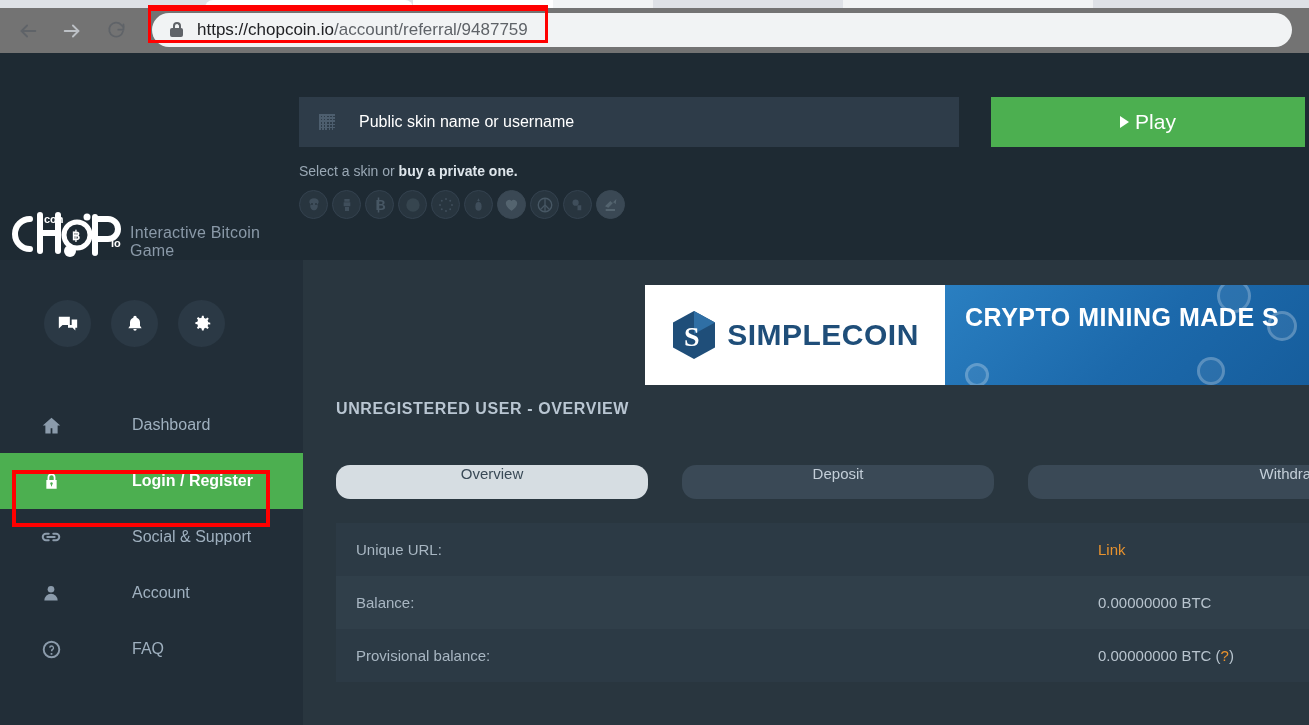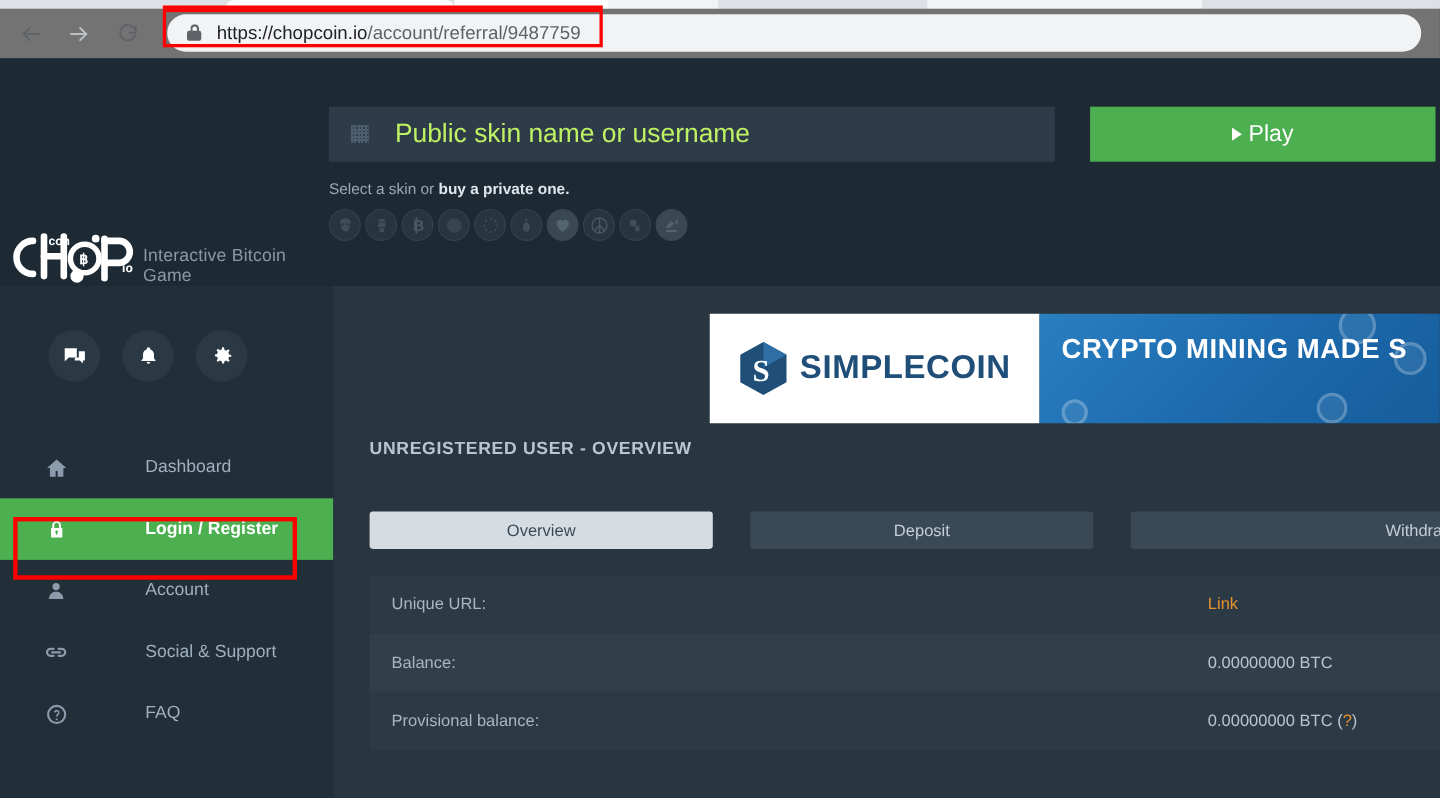--- a/index.html
+++ b/index.html
@@ -72,21 +72,21 @@
   .skin-input {
     width: 660px; height: 50px; background: #2e3c49;
     display: flex; align-items: center; padding-left: 20px;
   }
   .skin-grid-icon { width: 16px; height: 16px; margin-right: 24px; flex: none;
     background:
       repeating-linear-gradient(to right, #4f6070 0 1.6px, transparent 1.6px 3.2px),
       repeating-linear-gradient(to bottom, #4f6070 0 1.6px, transparent 1.6px 3.2px);
     opacity: .95;
   }
-  .skin-placeholder { font-size: 24px; color: #bef264; }
+  .skin-placeholder { font-size: 16px; color: #ffffff; }
   .skin-hint { margin-top: 16px; font-size: 14px; color: #9aa8b5; }
   .skin-hint b { color: #dfe6ec; }
   .skin-list { margin-top: 11px; display: flex; gap: 4px; }
   .skin-dot { width: 29px; height: 29px; border-radius: 50%; border: 1px solid #34424f;
     background: #28353f; display: flex; align-items: center; justify-content: center;
     color: #3c4b58; font-size: 15px; line-height: 1; overflow: hidden; }
   .skin-dot.filled { background: #3a4854; border-color: #3a4854; color: #4e5d6a; }
   .skin-dot svg { display: block; }
 
   .play-btn {
@@ -138,22 +138,22 @@
     white-space: nowrap; }
   .banner-sub { margin-top: 5px; font-size: 13.5px; color: #eaf3fb; line-height: 1.35;
     white-space: nowrap; }
   .coin { position: absolute; border-radius: 50%; border: 3px solid rgba(255,255,255,.22);
     background: rgba(255,255,255,.08); }
 
   .page-title { position: absolute; left: 33px; top: 140px; font-size: 16px; font-weight: bold;
     color: #b9c6d2; letter-spacing: .6px; }
 
   .tabs { position: absolute; left: 33px; top: 205px; width: 1006px; display: flex; gap: 34px; }
-  .tab { height: 34px; display: flex; align-items: center; justify-content: center;
-    font-size: 15px; border-radius: 3px; }
+  .tab { height: 34px; display: flex; align-items: flex-start; justify-content: center;
+    font-size: 15px; border-radius: 14px; }
   .tab.w1 { width: 345px; }
   .tab.w2 { width: 345px; }
   .tab.w3 { width: 345px; justify-content: flex-end; padding-right: 20px; }
   .tab.active { background: #d6dde2; color: #3a4a57; }
   .tab.inactive { background: #3a4956; color: #c3ced8; }
 
   .rows { position: absolute; left: 33px; top: 263px; width: 1006px; }
   .row { height: 53px; display: flex; align-items: center; padding: 0 20px;
     font-size: 15px; color: #a8b6c2; }
   .row.odd { background: #2c3a45; }
@@ -349,36 +349,36 @@
     <div class="nav-item active">
       <span class="nav-icon">
         <svg width="19" height="21" viewBox="0 0 24 24" fill="currentColor">
             <path d="M7 10V7a5 5 0 0 1 10 0v3h1.5v11h-13V10zm2.2 0h5.6V7a2.8 2.8 0 0 0-5.6 0zM12 13a1.6 1.6 0 0 0-.6 3.1V18h1.2v-1.9A1.6 1.6 0 0 0 12 13z"></path>
           </svg>
       </span>
       <span>Login / Register</span>
     </div>
     <div class="nav-item">
       <span class="nav-icon">
-        <svg width="20" height="20" viewBox="0 0 24 24" fill="currentColor">
-            <circle cx="12" cy="7.5" r="4"></circle>
-            <path d="M4 21a8 8 0 0 1 16 0z"></path>
-          </svg>
-      </span>
-      <span>Account</span>
-    </div>
-    <div class="nav-item">
-      <span class="nav-icon">
         <svg width="22" height="22" viewBox="0 0 24 24" fill="none" stroke="currentColor" stroke-width="2.2" stroke-linecap="round">
             <path d="M9.5 8.5H6.5a3.5 3.5 0 0 0 0 7h3"></path>
             <path d="M14.5 8.5h3a3.5 3.5 0 0 1 0 7h-3"></path>
             <line x1="8" y1="12" x2="16" y2="12"></line>
           </svg>
       </span>
       <span>Social &amp; Support</span>
+    </div>
+    <div class="nav-item">
+      <span class="nav-icon">
+        <svg width="20" height="20" viewBox="0 0 24 24" fill="currentColor">
+            <circle cx="12" cy="7.5" r="4"></circle>
+            <path d="M4 21a8 8 0 0 1 16 0z"></path>
+          </svg>
+      </span>
+      <span>Account</span>
     </div>
     <div class="nav-item">
       <span class="nav-icon">
         <svg width="21" height="21" viewBox="0 0 24 24" fill="currentColor">
             <path d="M12 2a10 10 0 1 0 0 20 10 10 0 0 0 0-20zm0 2.2a7.8 7.8 0 1 1 0 15.6 7.8 7.8 0 0 1 0-15.6zm.1 3a3 3 0 0 0-3 2.6l1.8.3a1.3 1.3 0 1 1 1.6 1.4c-.7.3-1.1.9-1.1 1.7v.9h1.8v-.7c0-.4.2-.6.6-.8A3 3 0 0 0 12.1 7.2zM11 16.1h2v2h-2z"></path>
           </svg>
       </span>
       <span>FAQ</span>
     </div>
   </div>

